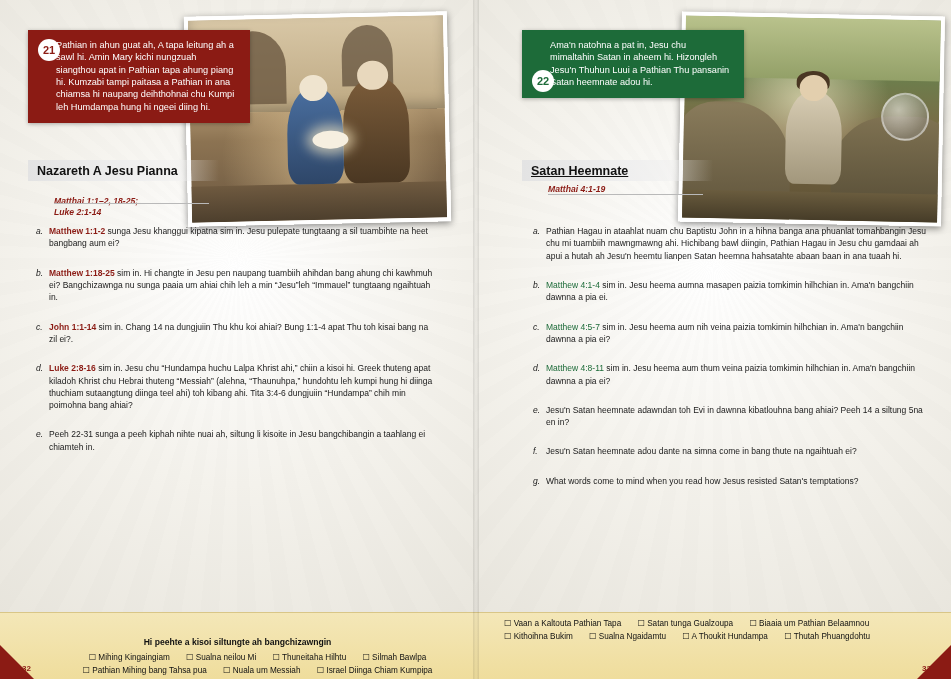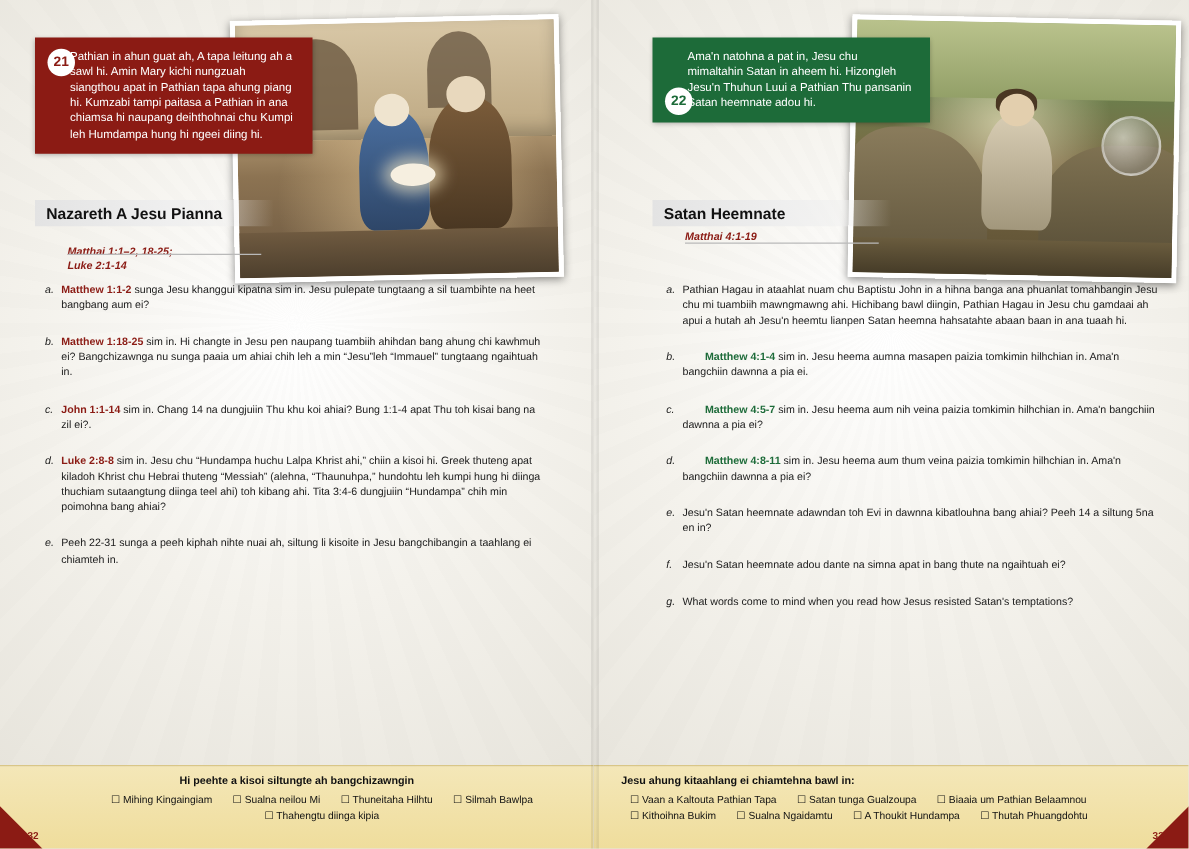--- a/index.html
+++ b/index.html
@@ -111,27 +111,27 @@
   .sub-right{left:548px;top:184px;}
   .rulerule{position:absolute;left:54px;top:203px;width:155px;height:1px;background:#b9b9b9;}
   .rulerule2{position:absolute;left:548px;top:194px;width:155px;height:1px;background:#b9b9b9;}
 
   
   .qlist{position:absolute;width:400px;font-size:8.5px;line-height:1.45;color:#1a1a1a;}
   .q{display:flex;margin-bottom:17px;}
   .q-let{width:13px;flex:0 0 13px;font-style:italic;}
   .q-body{flex:1;}
   .ref{color:#8b1b14;font-weight:bold;}
-  .ref-green{color:#1d6b39;font-weight:bold;margin-left:18px;}
+  .ref-green{color:#1d6b39;font-weight:normal;}
 
   
   .footer{position:absolute;bottom:0;left:0;height:66px;}
   .footer-left{width:475px;background:linear-gradient(#f4e7b8,#efdd9c);border-top:1px solid #d9c687;}
   .footer-right{width:476px;background:linear-gradient(#f4e7b8,#efdd9c);border-top:1px solid #d9c687;}
-  .f-title{font-weight:bold;font-size:8.6px;color:#111;text-align:center;padding-top:6px;}
+  .f-title{font-weight:bold;font-size:8.6px;color:#111;text-align:center;padding-top:24px;}
   .f-title.leftal{text-align:left;padding-left:22px;}
   .f-opts{font-size:8.2px;color:#111;text-align:center;line-height:1.62;padding-top:4px;padding-left:40px;}
   .f-opts.leftal{text-align:left;padding-left:22px;}
   .opt{white-space:nowrap;margin:0 7px;}
   .pagenum{position:absolute;bottom:6px;font-size:8px;color:#8b1b14;font-weight:bold;margin-top:48px;}
   .pn-left{left:22px;}
   .pn-right{right:20px;}
   .corner{position:absolute;bottom:0;width:0;height:0;}
   .corner-l{left:0;border-left:34px solid #8b1b14;border-top:34px solid transparent;}
   .corner-r{right:0;border-right:34px solid #8b1b14;border-top:34px solid transparent;}
@@ -177,36 +177,41 @@
       <div class="q">
         <div class="q-let">b.</div>
         <div class="q-body"><span class="ref">Matthew 1:18-25</span><span> sim in. Hi changte in Jesu pen naupang tuambiih ahihdan bang ahung chi kawhmuh ei? Bangchizawnga nu sunga paaia um ahiai chih leh a min “Jesu”leh “Immauel” tungtaang ngaihtuah in.</span></div>
       </div>
       <div class="q">
         <div class="q-let">c.</div>
         <div class="q-body"><span class="ref">John 1:1-14</span><span> sim in. Chang 14 na dungjuiin Thu khu koi ahiai? Bung 1:1-4 apat Thu toh kisai bang na zil ei?.</span></div>
       </div>
       <div class="q">
         <div class="q-let">d.</div>
-        <div class="q-body"><span class="ref">Luke 2:8-8</span><span> sim in. Jesu chu “Hundampa huchu Lalpa Khrist ahi,” chiin a kisoi hi. Greek thuteng apat kiladoh Khrist chu Hebrai thuteng “Messiah” (alehna, “Thaunuhpa,” hundohtu leh kumpi hung hi diinga thuchiam sutaangtung diinga teel ahi) toh kibang ahi. Tita 3:4-6 dungjuiin “Hundampa” chih min poimohna bang ahiai?</span></div>
+        <div class="q-body"><span class="ref">Luke 2:8-16</span><span> sim in. Jesu chu “Hundampa huchu Lalpa Khrist ahi,” chiin a kisoi hi. Greek thuteng apat kiladoh Khrist chu Hebrai thuteng “Messiah” (alehna, “Thaunuhpa,” hundohtu leh kumpi hung hi diinga thuchiam sutaangtung diinga teel ahi) toh kibang ahi. Tita 3:4-6 dungjuiin “Hundampa” chih min poimohna bang ahiai?</span></div>
       </div>
       <div class="q">
         <div class="q-let">e.</div>
         <div class="q-body"><span>Peeh 22-31 sunga a peeh kiphah nihte nuai ah, siltung li kisoite in Jesu bangchibangin a taahlang ei chiamteh in.</span></div>
       </div>
     </div>
 
     <div class="footer footer-left">
       <div class="f-title">Hi peehte a kisoi siltungte ah bangchizawngin</div>
       <div class="f-opts">
         <div>
           <span class="opt"><span>☐</span> <span>Mihing Kingaingiam</span></span>
           <span class="opt"><span>☐</span> <span>Sualna neilou Mi</span></span>
           <span class="opt"><span>☐</span> <span>Thuneitaha Hilhtu</span></span>
           <span class="opt"><span>☐</span> <span>Silmah Bawlpa</span></span>
+        </div>
+        <div>
+          <span class="opt"><span>☐</span> <span>Pathian Mihing bang Tahsa pua</span></span>
+          <span class="opt"><span>☐</span> <span>Nuala um Messiah</span></span>
+          <span class="opt"><span>☐</span> <span>Israel Diinga Chiam Kumpipa</span></span>
         </div>
         <div>
           <span class="opt"><span>☐</span> <span>Thahengtu diinga kipia</span></span>
         </div>
       </div>
       <div class="corner corner-l"></div>
       <div class="pagenum pn-left">32</div>
     </div>
   </div>
 
@@ -225,21 +230,21 @@
         <div class="wd-head"></div>
         <div class="wd-disc"></div>
       </div>
     </div>
 
     <div class="lesson-box lesson-right" style="left:47px;">
       <div class="lesson-num">22</div>
       <span>Ama'n natohna a pat in, Jesu chu mimaltahin Satan in aheem hi. Hizongleh Jesu'n Thuhun Luui a Pathian Thu pansanin Satan heemnate adou hi.</span>
     </div>
 
-    <div class="title-bar title-right" style="left:47px;">Satan Heemnate</div>
+    <div class="title-bar title-right" style="left:47px;text-decoration:underline;">Satan Heemnate</div>
     <div class="subtitle sub-right" style="left:73px;">Matthai 4:1-19</div>
     <div class="rulerule2" style="left:73px;top:194px;"></div>
 
     <div class="qlist" style="left:58px;top:225px;">
       <div class="q">
         <div class="q-let">a.</div>
         <div class="q-body"><span>Pathian Hagau in ataahlat nuam chu Baptistu John in a hihna banga ana phuanlat tomahbangin Jesu chu mi tuambiih mawngmawng ahi. Hichibang bawl diingin, Pathian Hagau in Jesu chu gamdaai ah apui a hutah ah Jesu'n heemtu lianpen Satan heemna hahsatahte abaan baan in ana tuaah hi.</span></div>
       </div>
       <div class="q">
         <div class="q-let">b.</div>
@@ -252,30 +257,29 @@
       <div class="q">
         <div class="q-let">d.</div>
         <div class="q-body"><span class="ref-green">Matthew 4:8-11</span><span> sim in. Jesu heema aum thum veina paizia tomkimin hilhchian in. Ama'n bangchiin dawnna a pia ei?</span></div>
       </div>
       <div class="q">
         <div class="q-let">e.</div>
         <div class="q-body"><span>Jesu'n Satan heemnate adawndan toh Evi in dawnna kibatlouhna bang ahiai? Peeh 14 a siltung 5na en in?</span></div>
       </div>
       <div class="q">
         <div class="q-let">f.</div>
-        <div class="q-body"><span>Jesu'n Satan heemnate adou dante na simna apat in bang thute na ngaihtuah ei?</span></div>
+        <div class="q-body"><span>Jesu'n Satan heemnate adou dante na simna come in bang thute na ngaihtuah ei?</span></div>
       </div>
       <div class="q">
         <div class="q-let">g.</div>
         <div class="q-body"><span>What words come to mind when you read how Jesus resisted Satan's temptations?</span></div>
       </div>
     </div>
 
     <div class="footer footer-right">
-      <div class="f-title leftal">Jesu ahung kitaahlang ei chiamtehna bawl in:</div>
       <div class="f-opts leftal">
         <div>
           <span class="opt"><span>☐</span> <span>Vaan a Kaltouta Pathian Tapa</span></span>
           <span class="opt"><span>☐</span> <span>Satan tunga Gualzoupa</span></span>
           <span class="opt"><span>☐</span> <span>Biaaia um Pathian Belaamnou</span></span>
         </div>
         <div>
           <span class="opt"><span>☐</span> <span>Kithoihna Bukim</span></span>
           <span class="opt"><span>☐</span> <span>Sualna Ngaidamtu</span></span>
           <span class="opt"><span>☐</span> <span>A Thoukit Hundampa</span></span>

